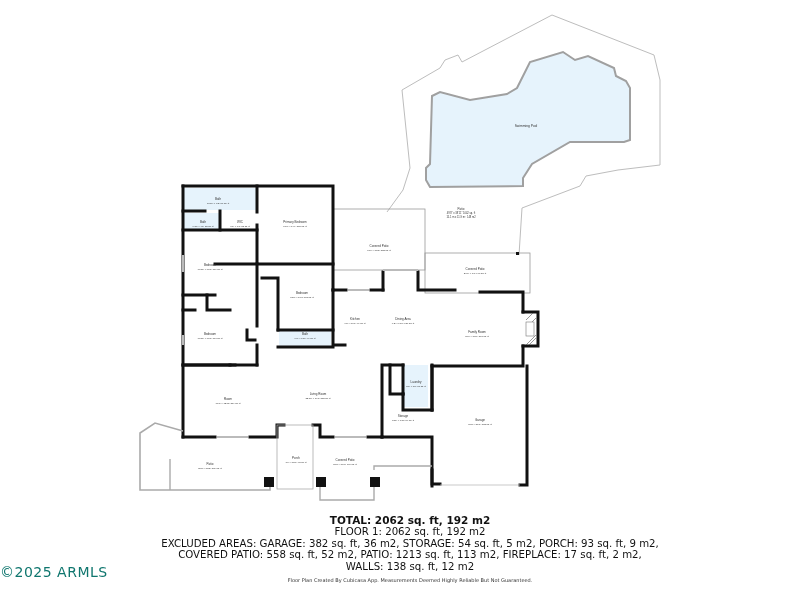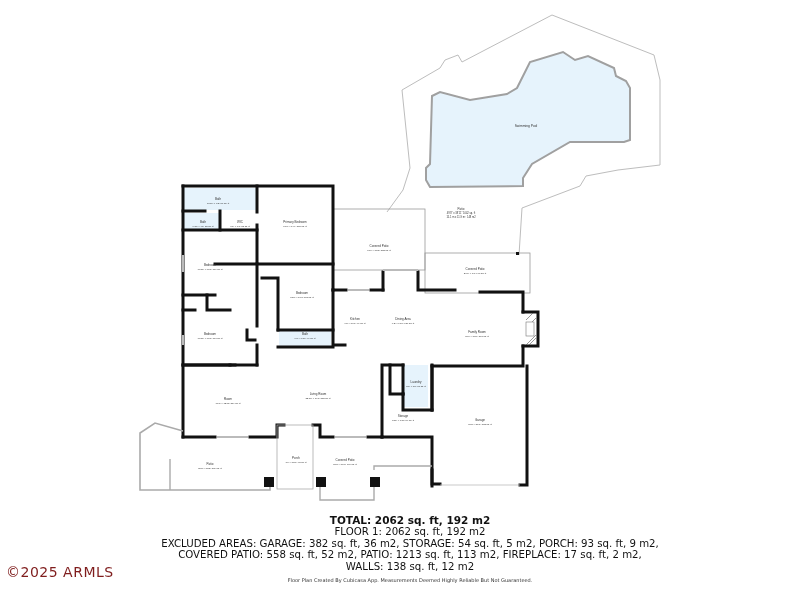--- a/index.html
+++ b/index.html
@@ -3,21 +3,21 @@
 <meta charset="utf-8">
 <style>
   html,body{margin:0;padding:0;background:#ffffff;}
   body{width:800px;height:600px;position:relative;overflow:hidden;font-family:"Liberation Sans",sans-serif;}
   #plan{position:absolute;left:0;top:0;width:800px;height:600px;}
   .rlabel{font-family:"Liberation Sans",sans-serif;fill:#333;text-anchor:middle;}
   .summary{position:absolute;left:0;top:514px;width:820px;text-align:center;color:#111;font-family:"DejaVu Sans",sans-serif;}
   .summary .total{font-weight:bold;font-size:10.5px;line-height:12px;}
   .summary .line{font-size:10.2px;line-height:11.5px;}
   .summary .credit{font-size:5px;line-height:8px;margin-top:4px;color:#333;}
-  .watermark{position:absolute;left:6px;top:564px;font-size:14px;color:#7f1d1d;letter-spacing:0.5px;font-family:"DejaVu Sans",sans-serif;}
+  .watermark{position:absolute;left:0;top:564px;font-size:14px;color:#0f766e;letter-spacing:0.5px;font-family:"DejaVu Sans",sans-serif;}
 </style>
 </head>
 <body>
 
 <svg id="plan" viewBox="0 0 800 600" xmlns="http://www.w3.org/2000/svg">
 
   <path d="M387,212 L403,190 L410,168 L402,90 L440,68 L445,60 L458,55 L462,62 L552,15 L654,55 L660,80 L660,165 L618,170 L586,176 L580,186 L522,208 L519,255" fill="none" stroke="#bdbdbd" stroke-width="1"></path>
 
   <path d="M432,96 L440,92 L470,100 L507,94 L517,88 L530,62 L563,52 L575,60 L588,56 L614,68 L616,76 L626,81 L630,88 L630,140 L624,142 L570,142 L532,164 L523,178 L523,186 L430,187 L426,180 L426,168 L430,164 Z" fill="#e6f3fc" stroke="#a0a0a0" stroke-width="2"></path>
   <text class="rlabel" font-size="3.3" x="526" y="127">Swimming Pool</text>

